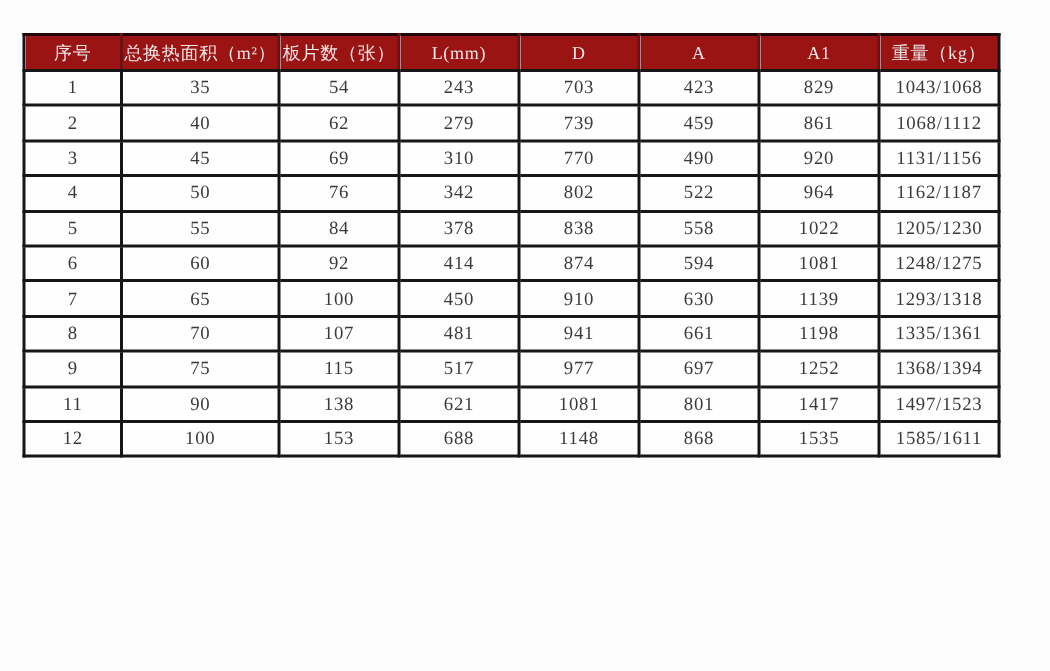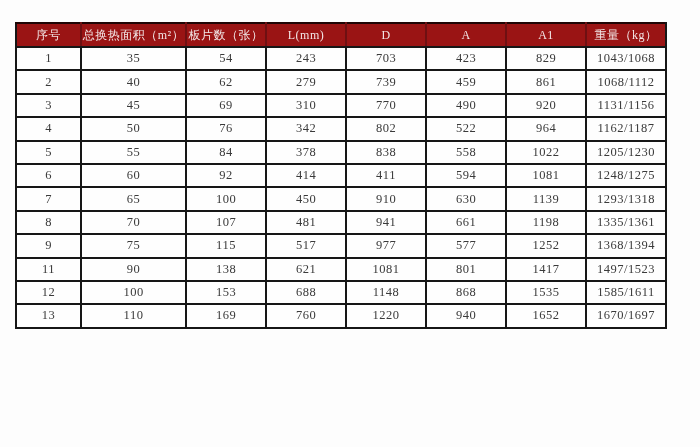--- a/index.html
+++ b/index.html
@@ -150,21 +150,21 @@
             <td>838</td>
             <td>558</td>
             <td>1022</td>
             <td>1205/1230</td>
           </tr>
           <tr>
             <td>6</td>
             <td>60</td>
             <td>92</td>
             <td>414</td>
-            <td>411</td>
+            <td>874</td>
             <td>594</td>
             <td>1081</td>
             <td>1248/1275</td>
           </tr>
           <tr>
             <td>7</td>
             <td>65</td>
             <td>100</td>
             <td>450</td>
             <td>910</td>
@@ -181,21 +181,21 @@
             <td>661</td>
             <td>1198</td>
             <td>1335/1361</td>
           </tr>
           <tr>
             <td>9</td>
             <td>75</td>
             <td>115</td>
             <td>517</td>
             <td>977</td>
-            <td>577</td>
+            <td>697</td>
             <td>1252</td>
             <td>1368/1394</td>
           </tr>
           <tr>
             <td>11</td>
             <td>90</td>
             <td>138</td>
             <td>621</td>
             <td>1081</td>
             <td>801</td>
@@ -205,26 +205,16 @@
           <tr>
             <td>12</td>
             <td>100</td>
             <td>153</td>
             <td>688</td>
             <td>1148</td>
             <td>868</td>
             <td>1535</td>
             <td>1585/1611</td>
           </tr>
-          <tr>
-            <td>13</td>
-            <td>110</td>
-            <td>169</td>
-            <td>760</td>
-            <td>1220</td>
-            <td>940</td>
-            <td>1652</td>
-            <td>1670/1697</td>
-          </tr>
         </tbody>
     </table>
   </div>
 </div>
 
 </body></html>

